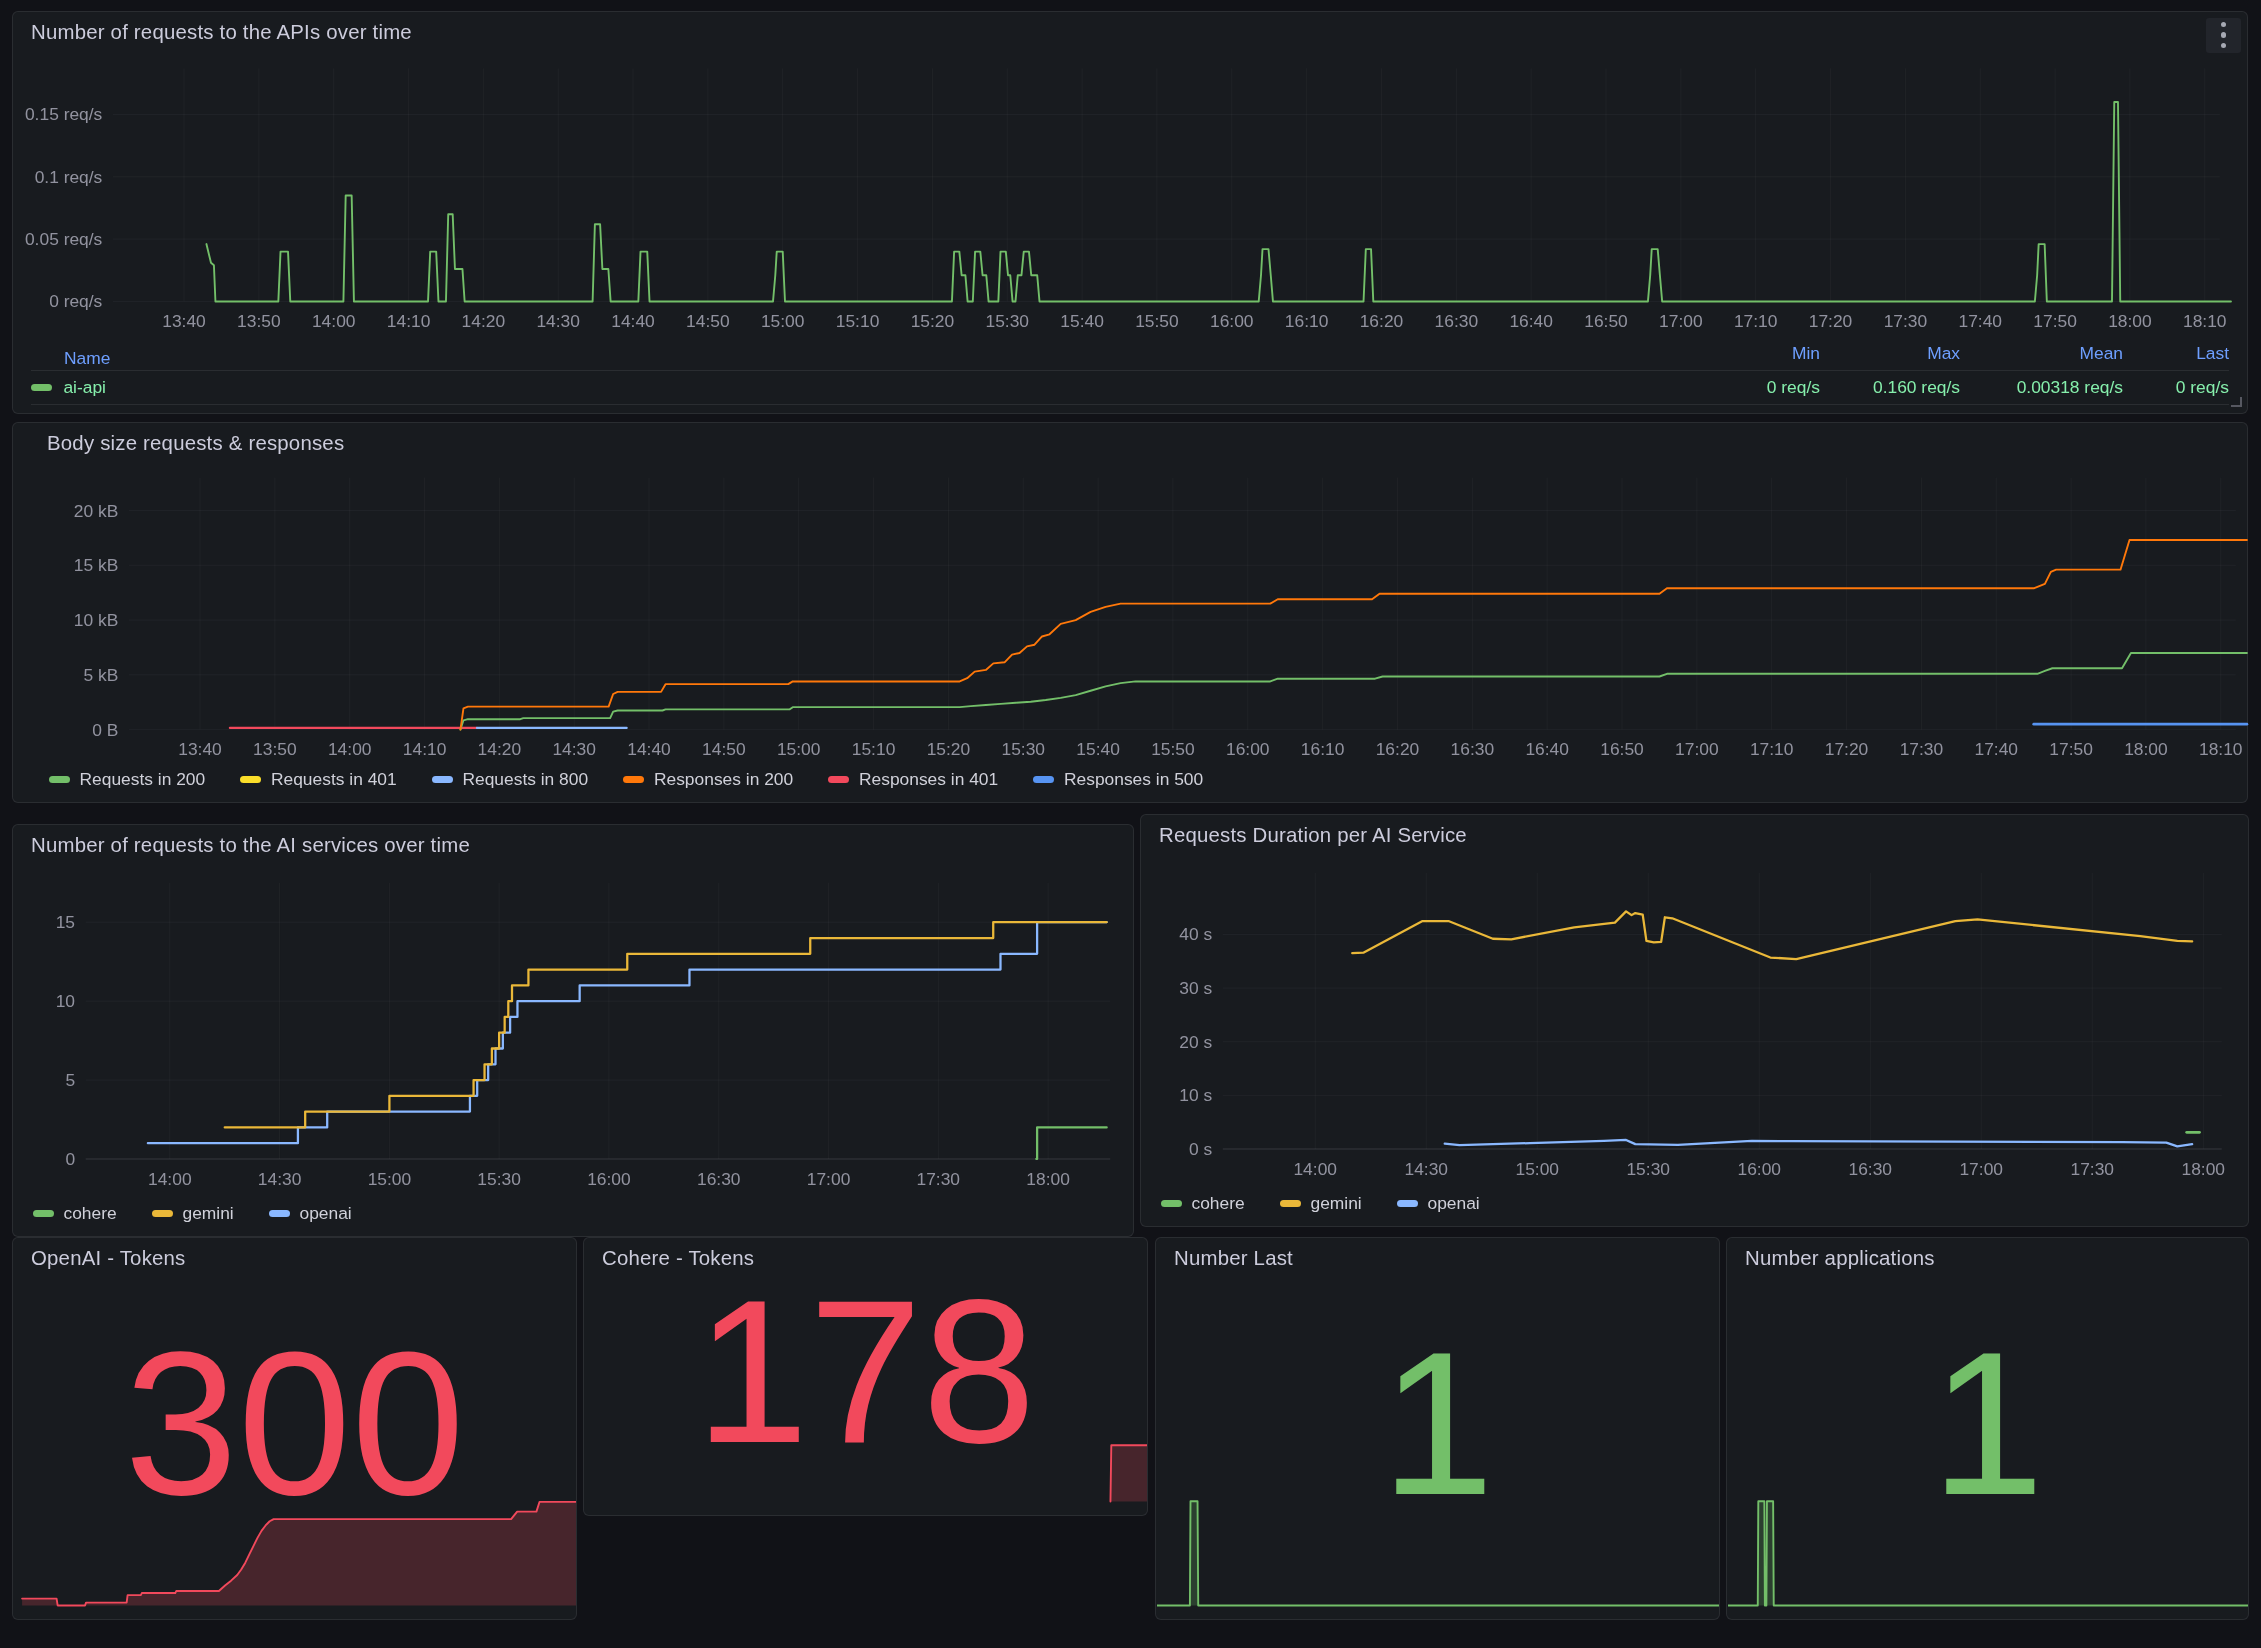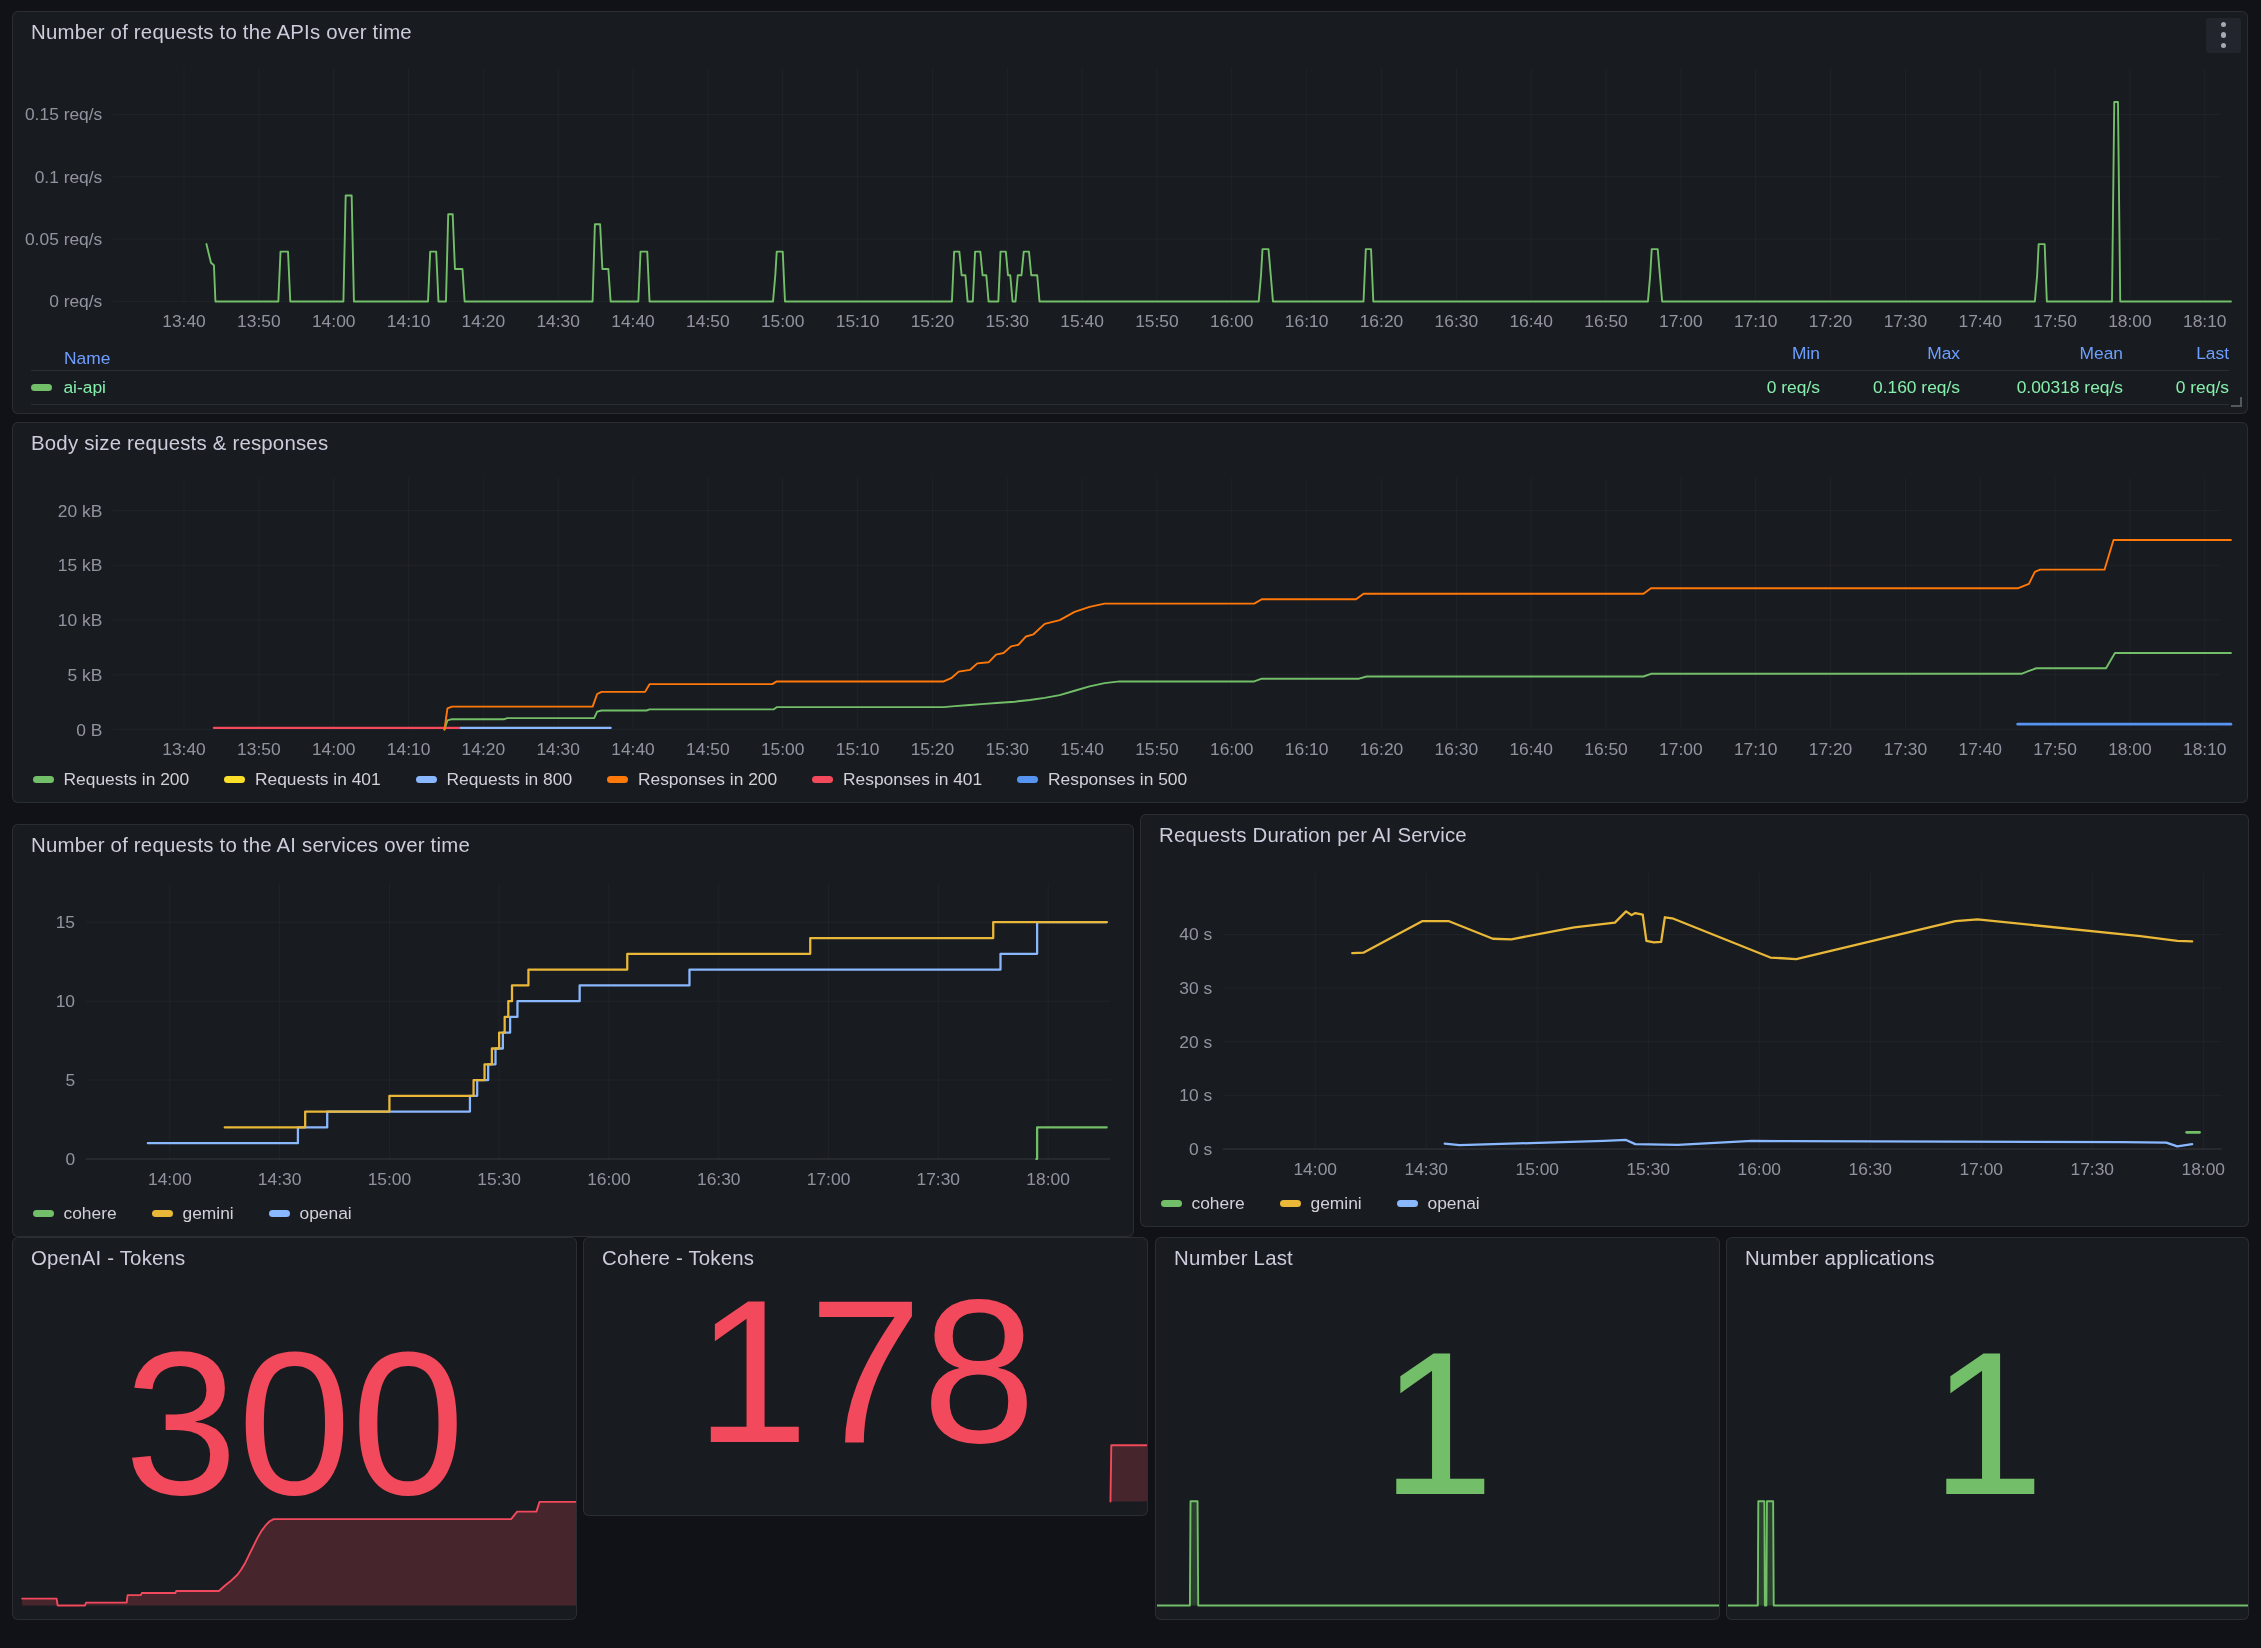--- a/index.html
+++ b/index.html
@@ -133,21 +133,21 @@
             <span class="lt-col c0">0 req/s</span>
             <span class="lt-col c1">0.160 req/s</span>
             <span class="lt-col c2">0.00318 req/s</span>
             <span class="lt-col c3">0 req/s</span>
           </div>
         </div>
     </div>
     <div class="resize-corner"></div>
   </section>
 
-  <section class="panel" style="left:12px;top:422px;width:2236px;height:381px;">
+  <section class="panel" style="left:12px;top:422px;width:2236px;height:381px;padding-left:16px;">
     <div class="phead">
       <h2 class="ptitle">Body size requests &amp; responses</h2>
     </div>
     <div class="chart"><svg width="2234" height="305" viewBox="0 0 2952 403">
           <line x1="132" x2="2916" y1="351.0" y2="351.0" stroke="rgba(204,204,220,0.07)"></line>
           <text x="118" y="359.0" text-anchor="end" fill="rgba(204,204,220,0.68)" font-size="23">0 B</text>
           <line x1="132" x2="2916" y1="278.6" y2="278.6" stroke="rgba(204,204,220,0.07)"></line>
           <text x="118" y="286.6" text-anchor="end" fill="rgba(204,204,220,0.68)" font-size="23">5 kB</text>
           <line x1="132" x2="2916" y1="206.2" y2="206.2" stroke="rgba(204,204,220,0.07)"></line>
           <text x="118" y="214.2" text-anchor="end" fill="rgba(204,204,220,0.68)" font-size="23">10 kB</text>

